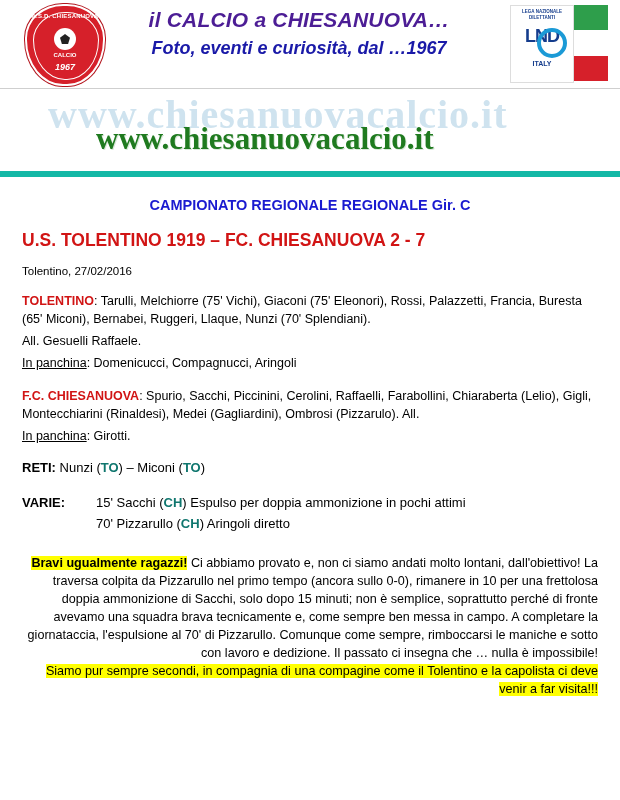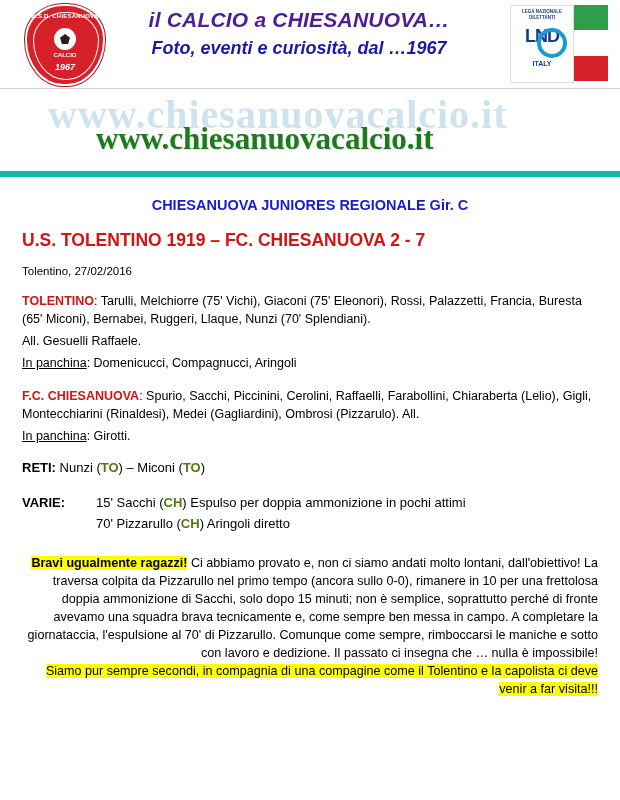--- a/index.html
+++ b/index.html
@@ -233,21 +233,21 @@
   .team-block {
     margin: 0 0 4px 0;
   }
   .team-name {
     color: #d11414;
     font-weight: bold;
   }
   .coach-line { margin: 0 0 4px 0; }
   .bench-line { margin: 0 0 14px 0; }
   .u { text-decoration: underline; }
-  .red { color: #4d7c0f; font-weight: bold; }
+  .red { color: #0f766e; font-weight: bold; }
   .b { font-weight: bold; }
 
   .reti-line { margin: 0 0 16px 0; font-size: 13px; }
   .varie-wrap {
     display: flex;
     margin: 0 0 20px 0;
     font-size: 13px;
   }
   .varie-label { font-weight: bold; width: 74px; flex: 0 0 74px; }
   .varie-rows div { margin-bottom: 2px; }
@@ -305,21 +305,21 @@
   </div>
 </div>
 
 <div class="banner">
   <div class="watermark">www.chiesanuovacalcio.it</div>
   <div class="site-url">www.chiesanuovacalcio.it</div>
 </div>
 
 <div class="content">
 
-  <div class="champ">CHIESANUOVA JUNIORES REGIONALE Gir.  C</div>
+  <div class="champ">CAMPIONATO REGIONALE REGIONALE Gir.  C</div>
 
   <div class="match-line">U.S. TOLENTINO 1919 – FC. CHIESANUOVA  2  -  7</div>
 
   <div class="place-date">Tolentino, 27/02/2016</div>
 
   <div class="team-block">
     <span class="team-name">TOLENTINO</span><span>: Tarulli, Melchiorre (75' Vichi), Giaconi (75' Eleonori), Rossi, Palazzetti, Francia, Buresta (65' Miconi), Bernabei, Ruggeri, Llaque, Nunzi (70' Splendiani).</span>
   </div>
   <div class="coach-line">All. Gesuelli Raffaele.</div>
   <div class="bench-line">

